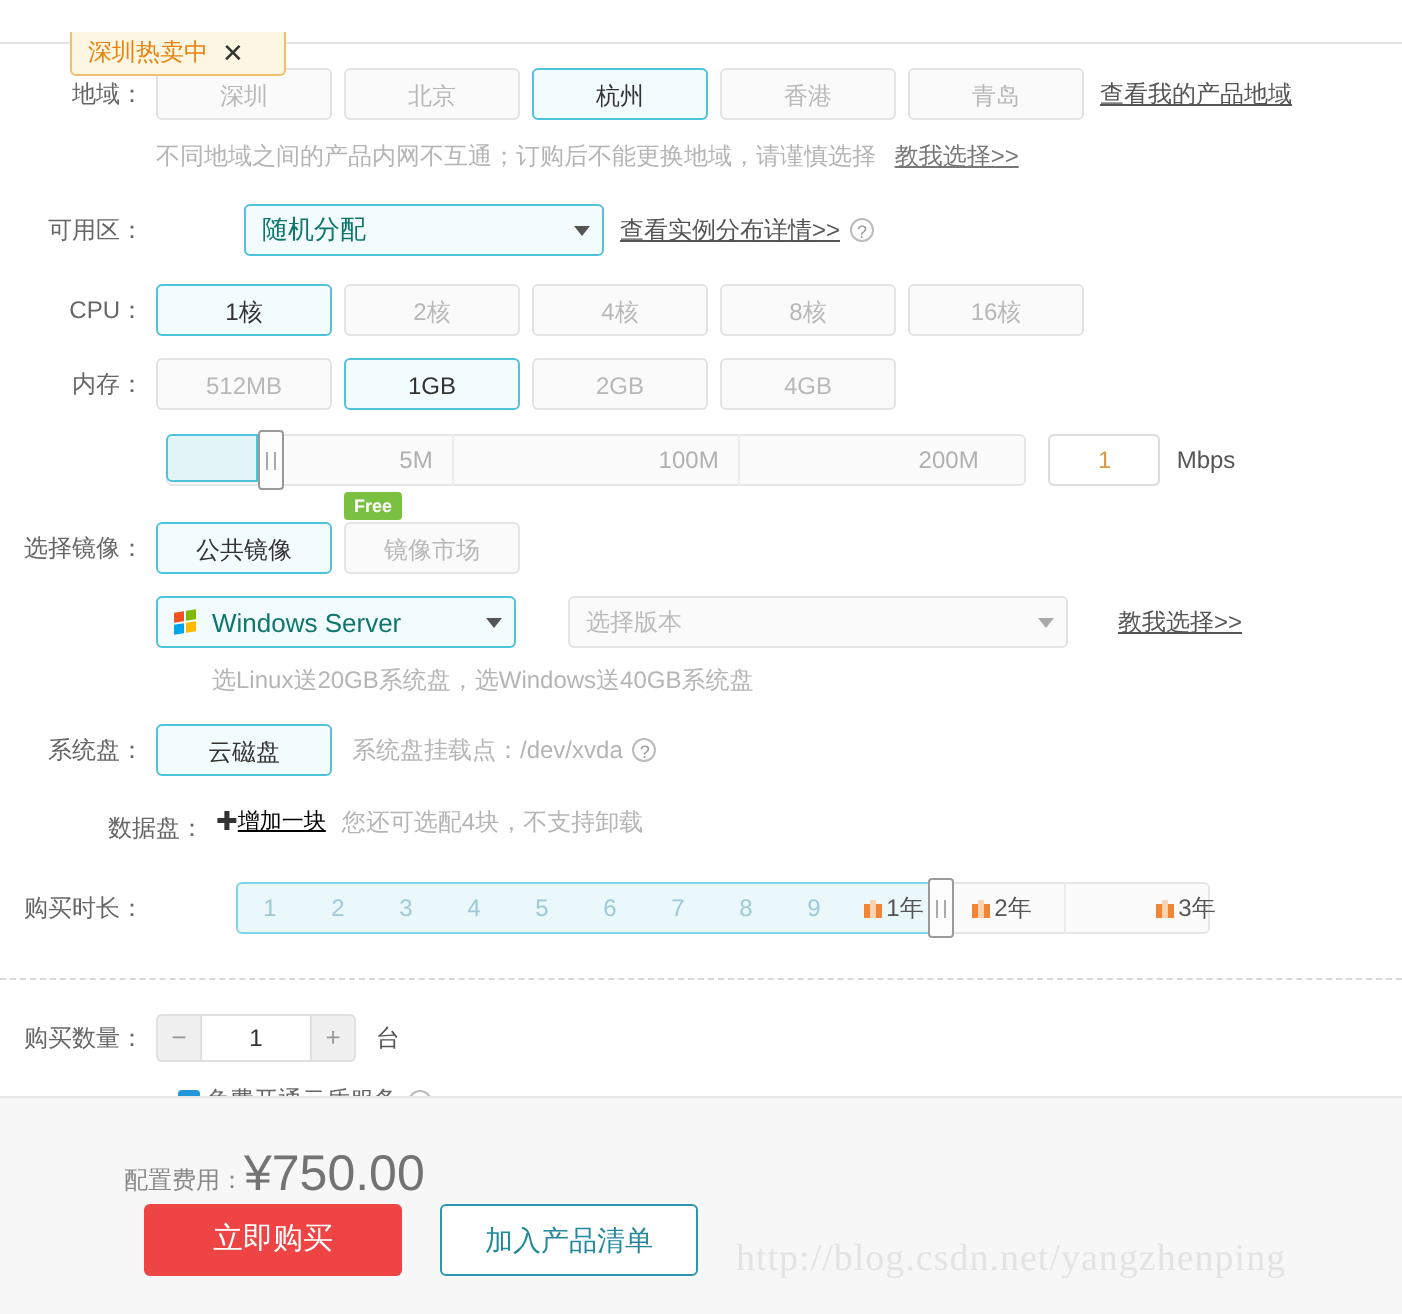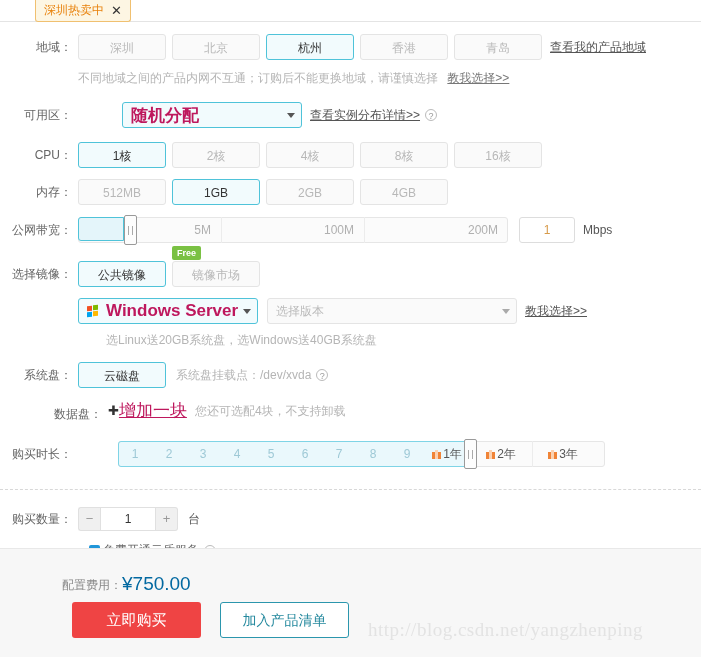--- a/index.html
+++ b/index.html
@@ -9,24 +9,24 @@
     font-family:"Liberation Sans","DejaVu Sans",sans-serif;
     font-size:12px;color:#555;
     position:relative;overflow:hidden;
   }
   .page{position:relative;width:701px;height:657px;}
 
   
   .topstrip{position:absolute;left:0;top:0;width:701px;height:22px;background:#fff;}
   .topstrip:after{content:"";position:absolute;left:0;top:21px;width:701px;height:1px;background:#e4e4e4;}
   .tooltip{
-    position:absolute;left:35px;top:0px;
+    position:absolute;left:35px;top:16px;
     background:#fdf6e3;border:1px solid #f0c070;border-top:none;
     border-radius:0 0 3px 3px;
-    padding:3px 8px 4px 8px;
+    padding:3px 20px 4px 8px;
     display:flex;align-items:center;gap:7px;
     z-index:5;
   }
   .tooltip .ttl{color:#e8820c;font-size:12px;line-height:14px;}
   .tooltip .ttx{color:#333;font-size:13px;font-weight:bold;line-height:13px;cursor:pointer;}
 
   
   .form{position:absolute;left:0;top:22px;width:701px;}
   .row{display:flex;align-items:flex-start;margin-bottom:0;}
   .lbl{
@@ -57,21 +57,21 @@
     margin-left:5px;cursor:pointer;box-sizing:border-box;
   }
 
   
   .sel-box{
     width:180px;height:26px;box-sizing:border-box;
     border:1px solid #4fc3d9;border-radius:3px;background:#f2fbfd;
     display:flex;align-items:center;padding:0 6px 0 8px;cursor:pointer;
     position:relative;
   }
-  .sel-box .txt{flex:1;color:#be185d;font-size:17px;font-weight:bold;}
+  .sel-box .txt{flex:1;color:#0f766e;font-size:13px;}
   .caret{width:0;height:0;border-left:4px solid transparent;border-right:4px solid transparent;border-top:5px solid #555;}
 
   .sel-box2{
     width:250px;height:26px;box-sizing:border-box;
     border:1px solid #e4e4e4;border-radius:3px;background:#fafafa;
     display:flex;align-items:center;padding:0 6px 0 8px;cursor:pointer;
   }
   .sel-box2 .txt{flex:1;color:#bbb;font-size:12px;}
   .caret2{width:0;height:0;border-left:4px solid transparent;border-right:4px solid transparent;border-top:5px solid #aaa;}
 
@@ -106,21 +106,21 @@
   .unit{color:#555;font-size:12px;line-height:26px;margin-left:8px;}
 
   
   .freebadge{
     position:absolute;left:0;top:-15px;background:#7ac143;color:#fff;
     font-size:9px;line-height:12px;padding:1px 5px;border-radius:2px;font-weight:bold;
   }
 
   
   .plus{color:#333;font-weight:bold;font-size:13px;}
-  .addlink{color:#be185d;text-decoration:underline;font-size:17px;cursor:pointer;}
+  .addlink{color:#000000;text-decoration:underline;font-size:11px;cursor:pointer;}
 
   
   .durwrap{position:relative;width:487px;height:26px;}
   .durtrack{position:absolute;left:0;top:0;width:487px;height:26px;box-sizing:border-box;border:1px solid #e6e6e6;background:#fbfbfb;border-radius:3px;}
   .durfill{position:absolute;left:0;top:0;height:26px;width:352px;box-sizing:border-box;background:#eaf8fc;border:1px solid #7fd4e6;border-radius:3px 0 0 3px;}
   .durcell{position:absolute;top:0;height:26px;line-height:26px;text-align:center;font-size:12px;color:#9ec9d6;}
   .durcell.yr{color:#555;}
   .durdiv{position:absolute;top:0;width:1px;height:26px;background:#ececec;}
   .gift{display:inline-block;width:9px;height:9px;position:relative;margin-right:2px;vertical-align:-1px;}
   .gift:before{content:"";position:absolute;left:0;top:2px;width:9px;height:7px;background:#f08437;}
@@ -140,21 +140,21 @@
           border-radius:2px 2px 50% 50%/2px 2px 60% 60%;}
   .shield:after{content:"";position:absolute;left:3px;top:3px;width:5px;height:3px;border-left:1.5px solid #fff;border-bottom:1.5px solid #fff;transform:rotate(-45deg);}
   .cloudlink{color:#666;font-size:12px;cursor:pointer;}
 
   
   .dashsep{border-top:1px dashed #d8d8d8;margin:0;}
 
   
   .footer{position:absolute;left:0;top:548px;width:701px;height:109px;background:#f7f7f7;border-top:1px solid #e8e8e8;}
   .price{position:absolute;left:62px;top:24px;font-size:12px;color:#888;}
-  .price b{color:#0369a1;font-size:19px;font-weight:normal;vertical-align:-1px;}
+  .price b{color:#737373;font-size:25px;font-weight:normal;vertical-align:-1px;}
   .btns{position:absolute;left:72px;top:53px;display:flex;gap:19px;}
   .btn-buy{
     width:129px;height:36px;background:#ef4444;color:#fff;border:none;border-radius:3px;
     font-size:15px;line-height:36px;text-align:center;cursor:pointer;
     font-family:"Liberation Sans",sans-serif;
   }
   .btn-add{
     width:129px;height:36px;background:#fff;color:#25899e;border:1px solid #2b96ad;border-radius:3px;
     font-size:14px;line-height:34px;text-align:center;cursor:pointer;box-sizing:border-box;
     font-family:"Liberation Sans",sans-serif;
@@ -231,51 +231,50 @@
         <div class="optbar">
           <div class="opt">512MB</div>
           <div class="opt sel">1GB</div>
           <div class="opt">2GB</div>
           <div class="opt">4GB</div>
         </div>
       </div>
     </div>
 
     <div class="row" style="margin-top:12px;">
-      <div class="lbl">公网带宽：</div>
-      <div class="ctl">
-        <div style="display:flex;align-items:center;">
+      <div class="ctl">
+        <div style="display:flex;align-items:center;justify-content:center;">
           <div class="bwwrap">
             <div class="bwtrack"></div>
             <div class="bwdiv" style="left:143px;"></div>
             <div class="bwdiv" style="left:286px;"></div>
             <div class="bwtick" style="left:0;width:143px;">5M</div>
             <div class="bwtick" style="left:143px;width:143px;">100M</div>
-            <div class="bwtick" style="left:286px;width:144px;border-radius:10px;">200M</div>
+            <div class="bwtick" style="left:272px;width:144px;border-radius:10px;">200M</div>
             <div class="bwfill"></div>
             <div class="handle" style="left:46px;"></div>
           </div>
           <div class="numbox" style="margin-left:11px;">1</div>
           <span class="unit">Mbps</span>
         </div>
       </div>
     </div>
 
     <div class="row" style="margin-top:18px;">
       <div class="lbl">选择镜像：</div>
       <div class="ctl">
         <div class="optbar" style="position:relative;">
           <div class="opt sel">公共镜像</div>
           <div style="position:relative;">
             <span class="freebadge">Free</span>
             <div class="opt">镜像市场</div>
           </div>
         </div>
 
-        <div style="display:flex;align-items:center;margin-top:11px;">
+        <div style="display:flex;align-items:center;margin-top:11px;gap:17px;">
           <div class="sel-box">
             <span class="winlogo">
                 <i class="a"></i>
                 <i class="b"></i>
                 <i class="c"></i>
                 <i class="d"></i>
               </span>
             <span class="txt">Windows Server</span>
             <span class="caret"></span>
           </div>
@@ -326,21 +325,21 @@
           <div class="durcell" style="left:136px;width:34px;">5</div>
           <div class="durcell" style="left:170px;width:34px;">6</div>
           <div class="durcell" style="left:204px;width:34px;">7</div>
           <div class="durcell" style="left:238px;width:34px;">8</div>
           <div class="durcell" style="left:272px;width:34px;">9</div>
 
           <div class="durcell yr" style="left:306px;width:46px;"><span class="gift"></span><span>1年</span></div>
           <div class="durdiv" style="left:352px;"></div>
           <div class="durcell yr" style="left:352px;width:62px;"><span class="gift"></span><span>2年</span></div>
           <div class="durdiv" style="left:414px;"></div>
-          <div class="durcell yr" style="left:414px;width:62px;"><span class="gift"></span><span>3年</span></div>
+          <div class="durcell yr" style="left:414px;width:62px;padding-left:30px;"><span class="gift"></span><span>3年</span></div>
 
           <div class="handle" style="left:346px;"></div>
         </div>
       </div>
     </div>
 
     <div class="dashsep" style="margin-top:22px;"></div>
 
     <div class="row" style="margin-top:16px;">
       <div class="lbl">购买数量：</div>

